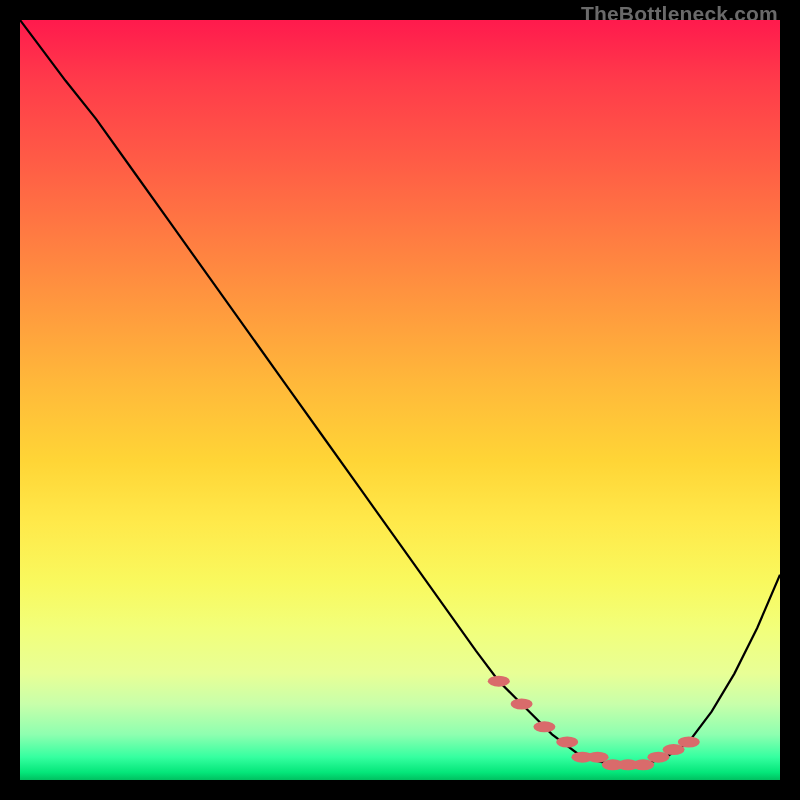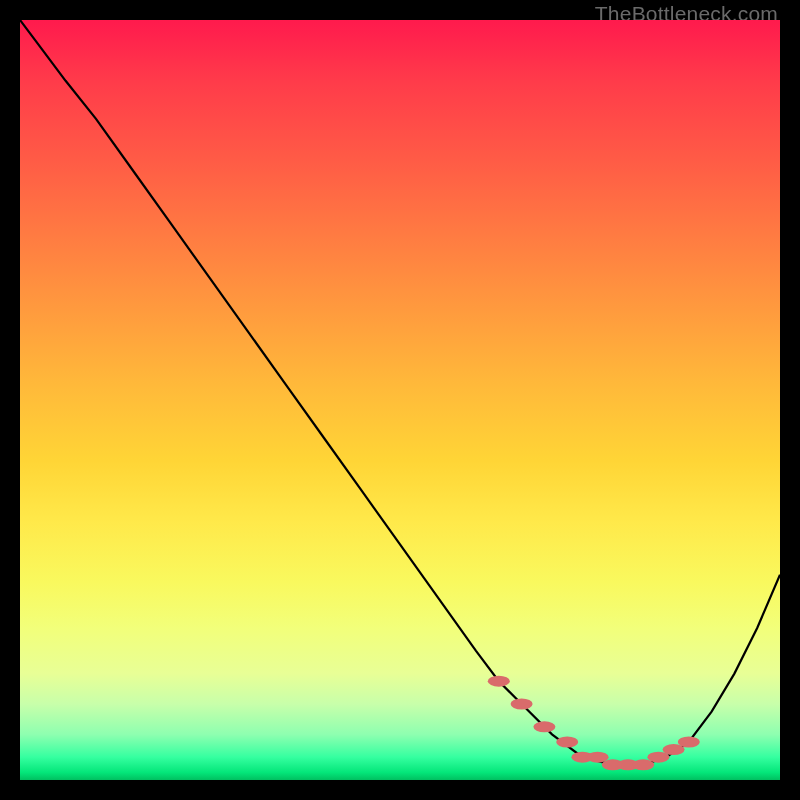--- a/index.html
+++ b/index.html
@@ -54,21 +54,21 @@
     width: 760px;
     height: 760px;
   }
   .watermark {
     position: absolute;
     top: 2px;
     right: 22px;
     color: #6a6a6a;
     font-size: 21px;
     letter-spacing: 0.2px;
-    font-weight: 400;
+    font-weight: 700;
     user-select: none;
   }
 </style>
 </head>
 <body>
 
 <div class="frame">
   <div class="watermark">TheBottleneck.com</div>
 
   <div class="plot-area">

